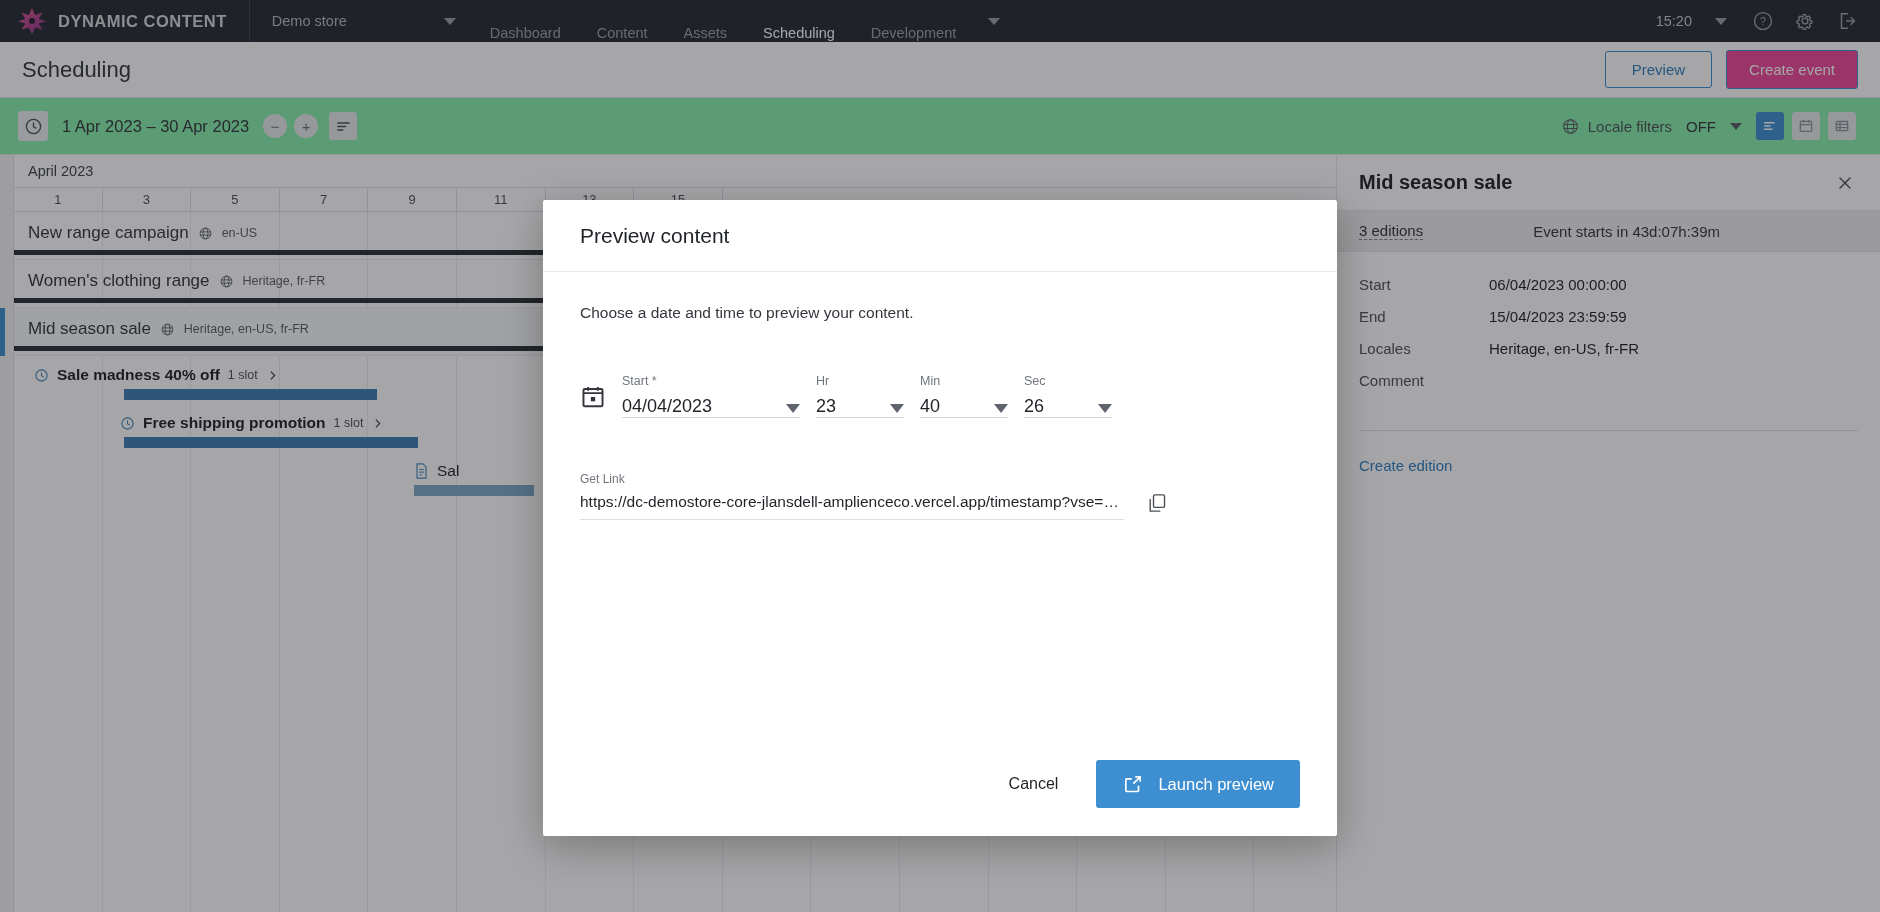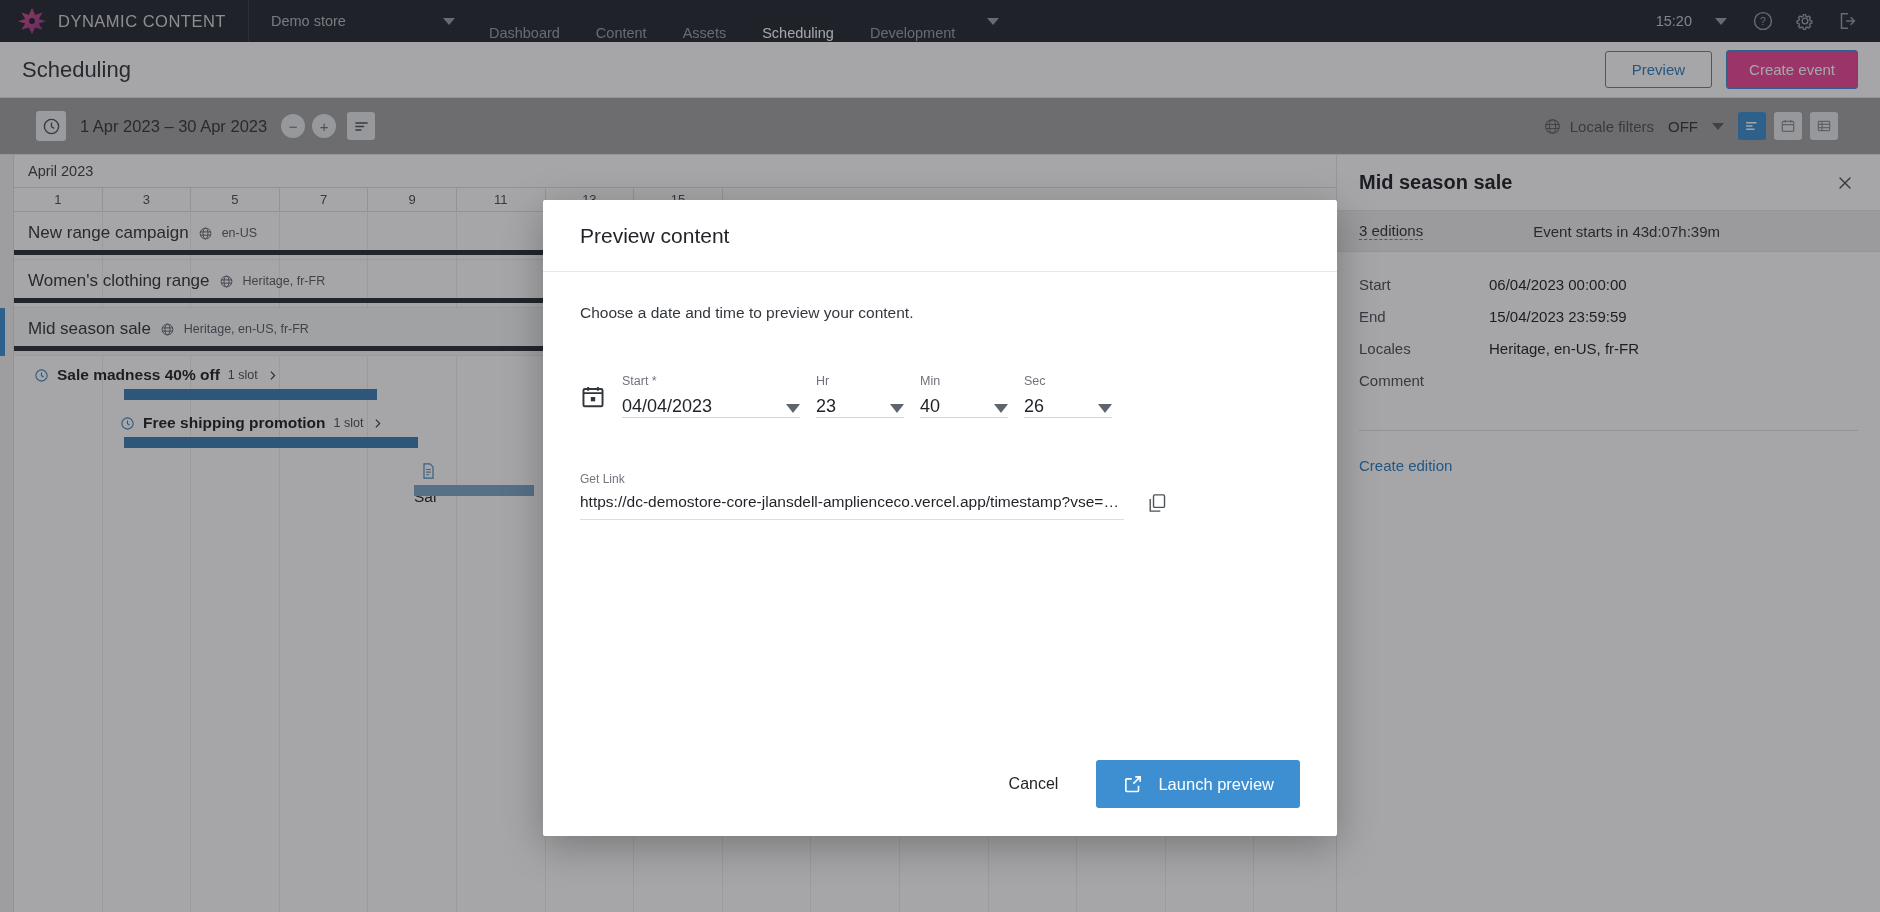--- a/index.html
+++ b/index.html
@@ -14,21 +14,21 @@
 
   
   .topnav {
     position: absolute; top: 0; left: 0; width: 1880px; height: 42px;
     background: #272b33;
     display: flex; align-items: center;
   }
   .brand { display: flex; align-items: center; height: 42px; padding: 0 22px 0 18px;
            border-right: 1px solid #3a3f49; }
   .brand-logo { width: 28px; height: 28px; margin-right: 12px; flex: 0 0 28px; }
-  .brand-name { color: #d6d8dc; font-size: 16.5px; font-weight: normal; letter-spacing: .5px; }
+  .brand-name { color: #d6d8dc; font-size: 16.5px; font-weight: bold; letter-spacing: .5px; }
   .store-select {
     display: flex; align-items: center; justify-content: space-between;
     width: 222px; height: 42px; padding: 0 16px 0 22px; color: #b6bac1; font-size: 14.5px;
     cursor: pointer;
   }
   .nav-items { display: flex; align-items: center; height: 42px; }
   .nav-item {
     height: 42px; display: flex; align-items: center; padding: 15px 18px;
     color: #9aa0a9; font-size: 14.5px; cursor: pointer; position: relative; margin-top: 24px;
   }
@@ -64,21 +64,21 @@
   }
   .btn-primary {
     border: 1px solid #3d8fd1; color: #fff; background: #ec4899;
     font-size: 15px; padding: 10px 22px; border-radius: 3px; cursor: pointer;
     font-family: "Liberation Sans", sans-serif;
   }
 
   
   .toolbar {
     position: absolute; top: 98px; left: 0; width: 1880px; height: 57px;
-    background: #a3a3a3; display: flex; align-items: center; padding: 0 36px;
+    background: #86efac; display: flex; align-items: center; padding: 0 18px;
     border-bottom: 1px solid #e3e5e8;
   }
   .clock-icon-box { width: 30px; height: 30px; display: flex; align-items: center; justify-content: center;
                     background: #ebedef; border-radius: 3px; cursor: pointer; }
   .range-label { font-size: 16.5px; color: #33373d; margin: 0 14px; }
   .round-btn {
     width: 24px; height: 24px; border-radius: 50%; background: #e6e8ea; color: #6c7179;
     display: flex; align-items: center; justify-content: center; font-size: 15px;
     margin-right: 7px; cursor: pointer; user-select: none;
   }
@@ -120,21 +120,21 @@
   .tl-bar-dark { position: absolute; left: 0; height: 5px; background: #2b2f36; bottom: 4px; }
   .tl-selected-marker { position: absolute; left: -14px; width: 5px; background: #3d8fd1; }
 
   .tl-ed { position: relative; height: 48px; }
   .tl-ed-label { position: absolute; top: 10px; display: flex; align-items: center; gap: 8px; }
   .tl-ed-title { font-size: 15.5px; color: #1f2227; font-weight: bold; }
   .tl-ed-slots { font-size: 12.5px; color: #4c5159; }
   .tl-ed-bar { position: absolute; height: 11px; background: #3d7fb5; bottom: 4px; }
   .tl-ed-bar-light { position: absolute; height: 11px; background: #7fa9c9; bottom: 4px; }
 
-  .tl-slot-label { position: absolute; top: 10px; display: flex; align-items: flex-end; gap: 8px; flex-direction: column; }
+  .tl-slot-label { position: absolute; top: 10px; display: flex; align-items: flex-start; gap: 8px; }
   .tl-slot-title { font-size: 15.5px; color: #1f2227; }
 
   
   .rightpanel {
     position: absolute; top: 155px; left: 1336px; width: 544px; height: 757px;
     background: #ffffff; border-left: 1px solid #e3e5e8;
   }
   .rp-header { height: 55px; display: flex; align-items: center; padding: 0 22px; }
   .rp-title { font-size: 20px; font-weight: bold; color: #1f2227; }
   .rp-close { margin-left: auto; cursor: pointer; width: 26px; height: 26px;

